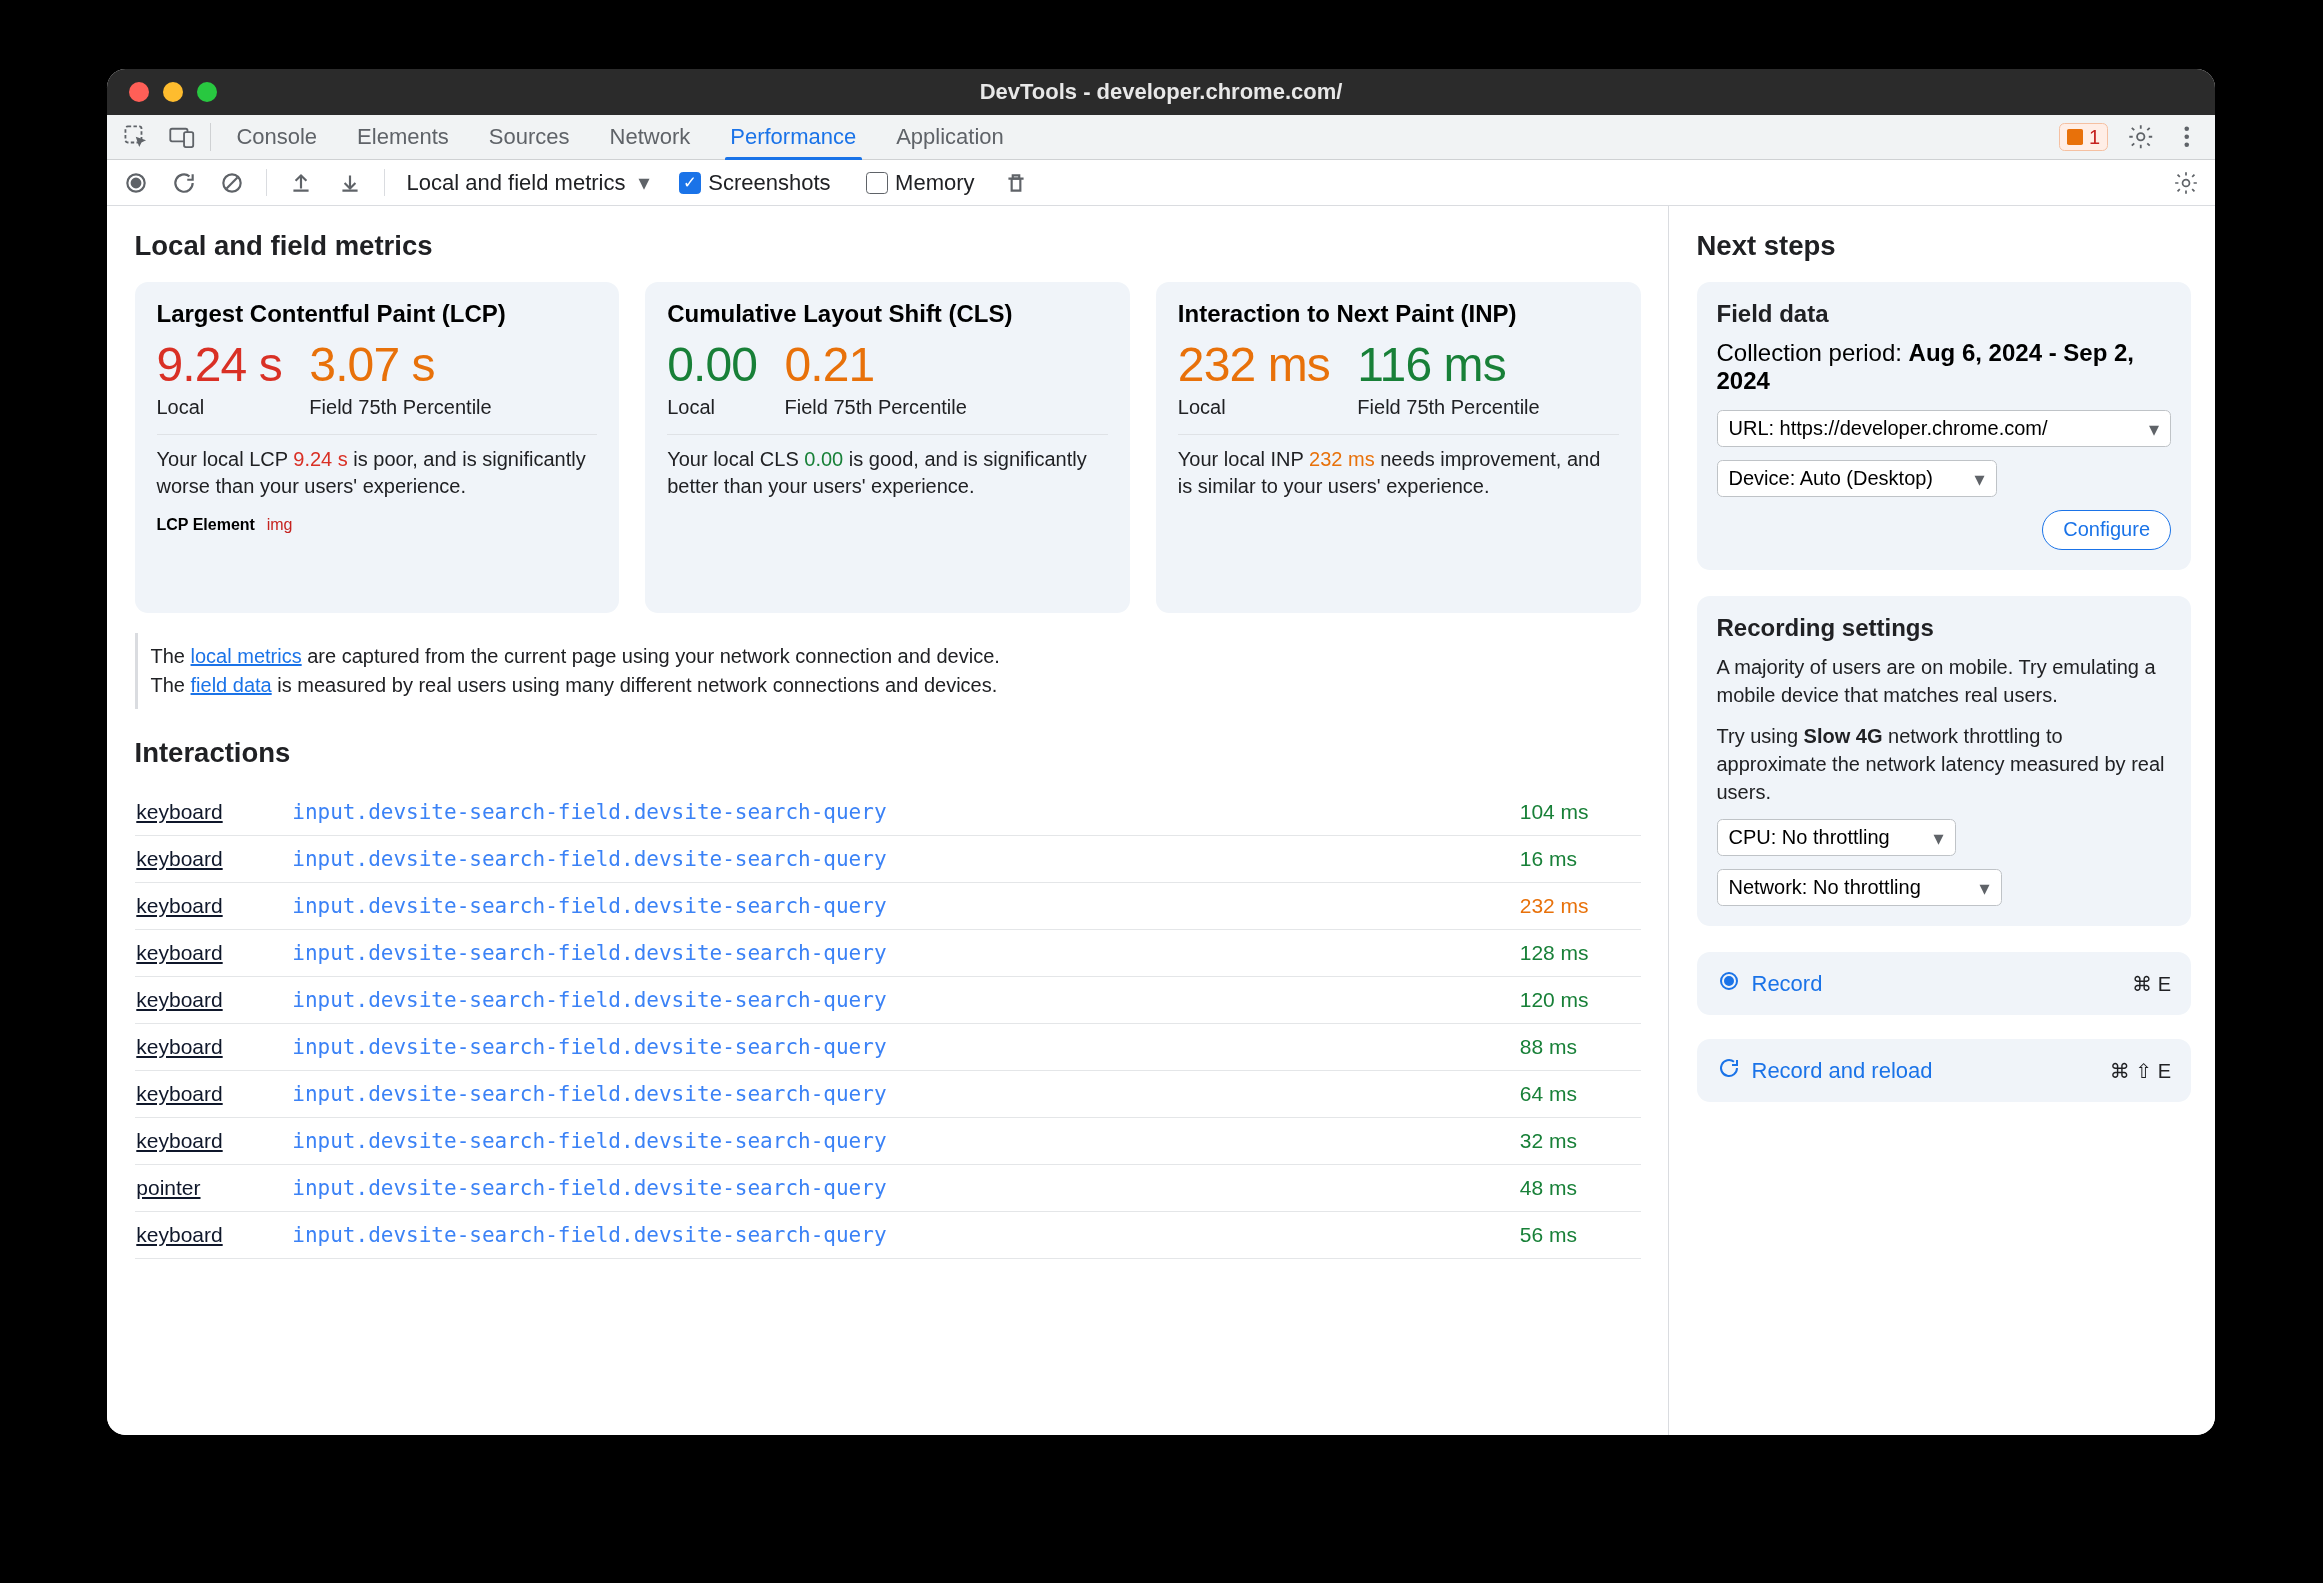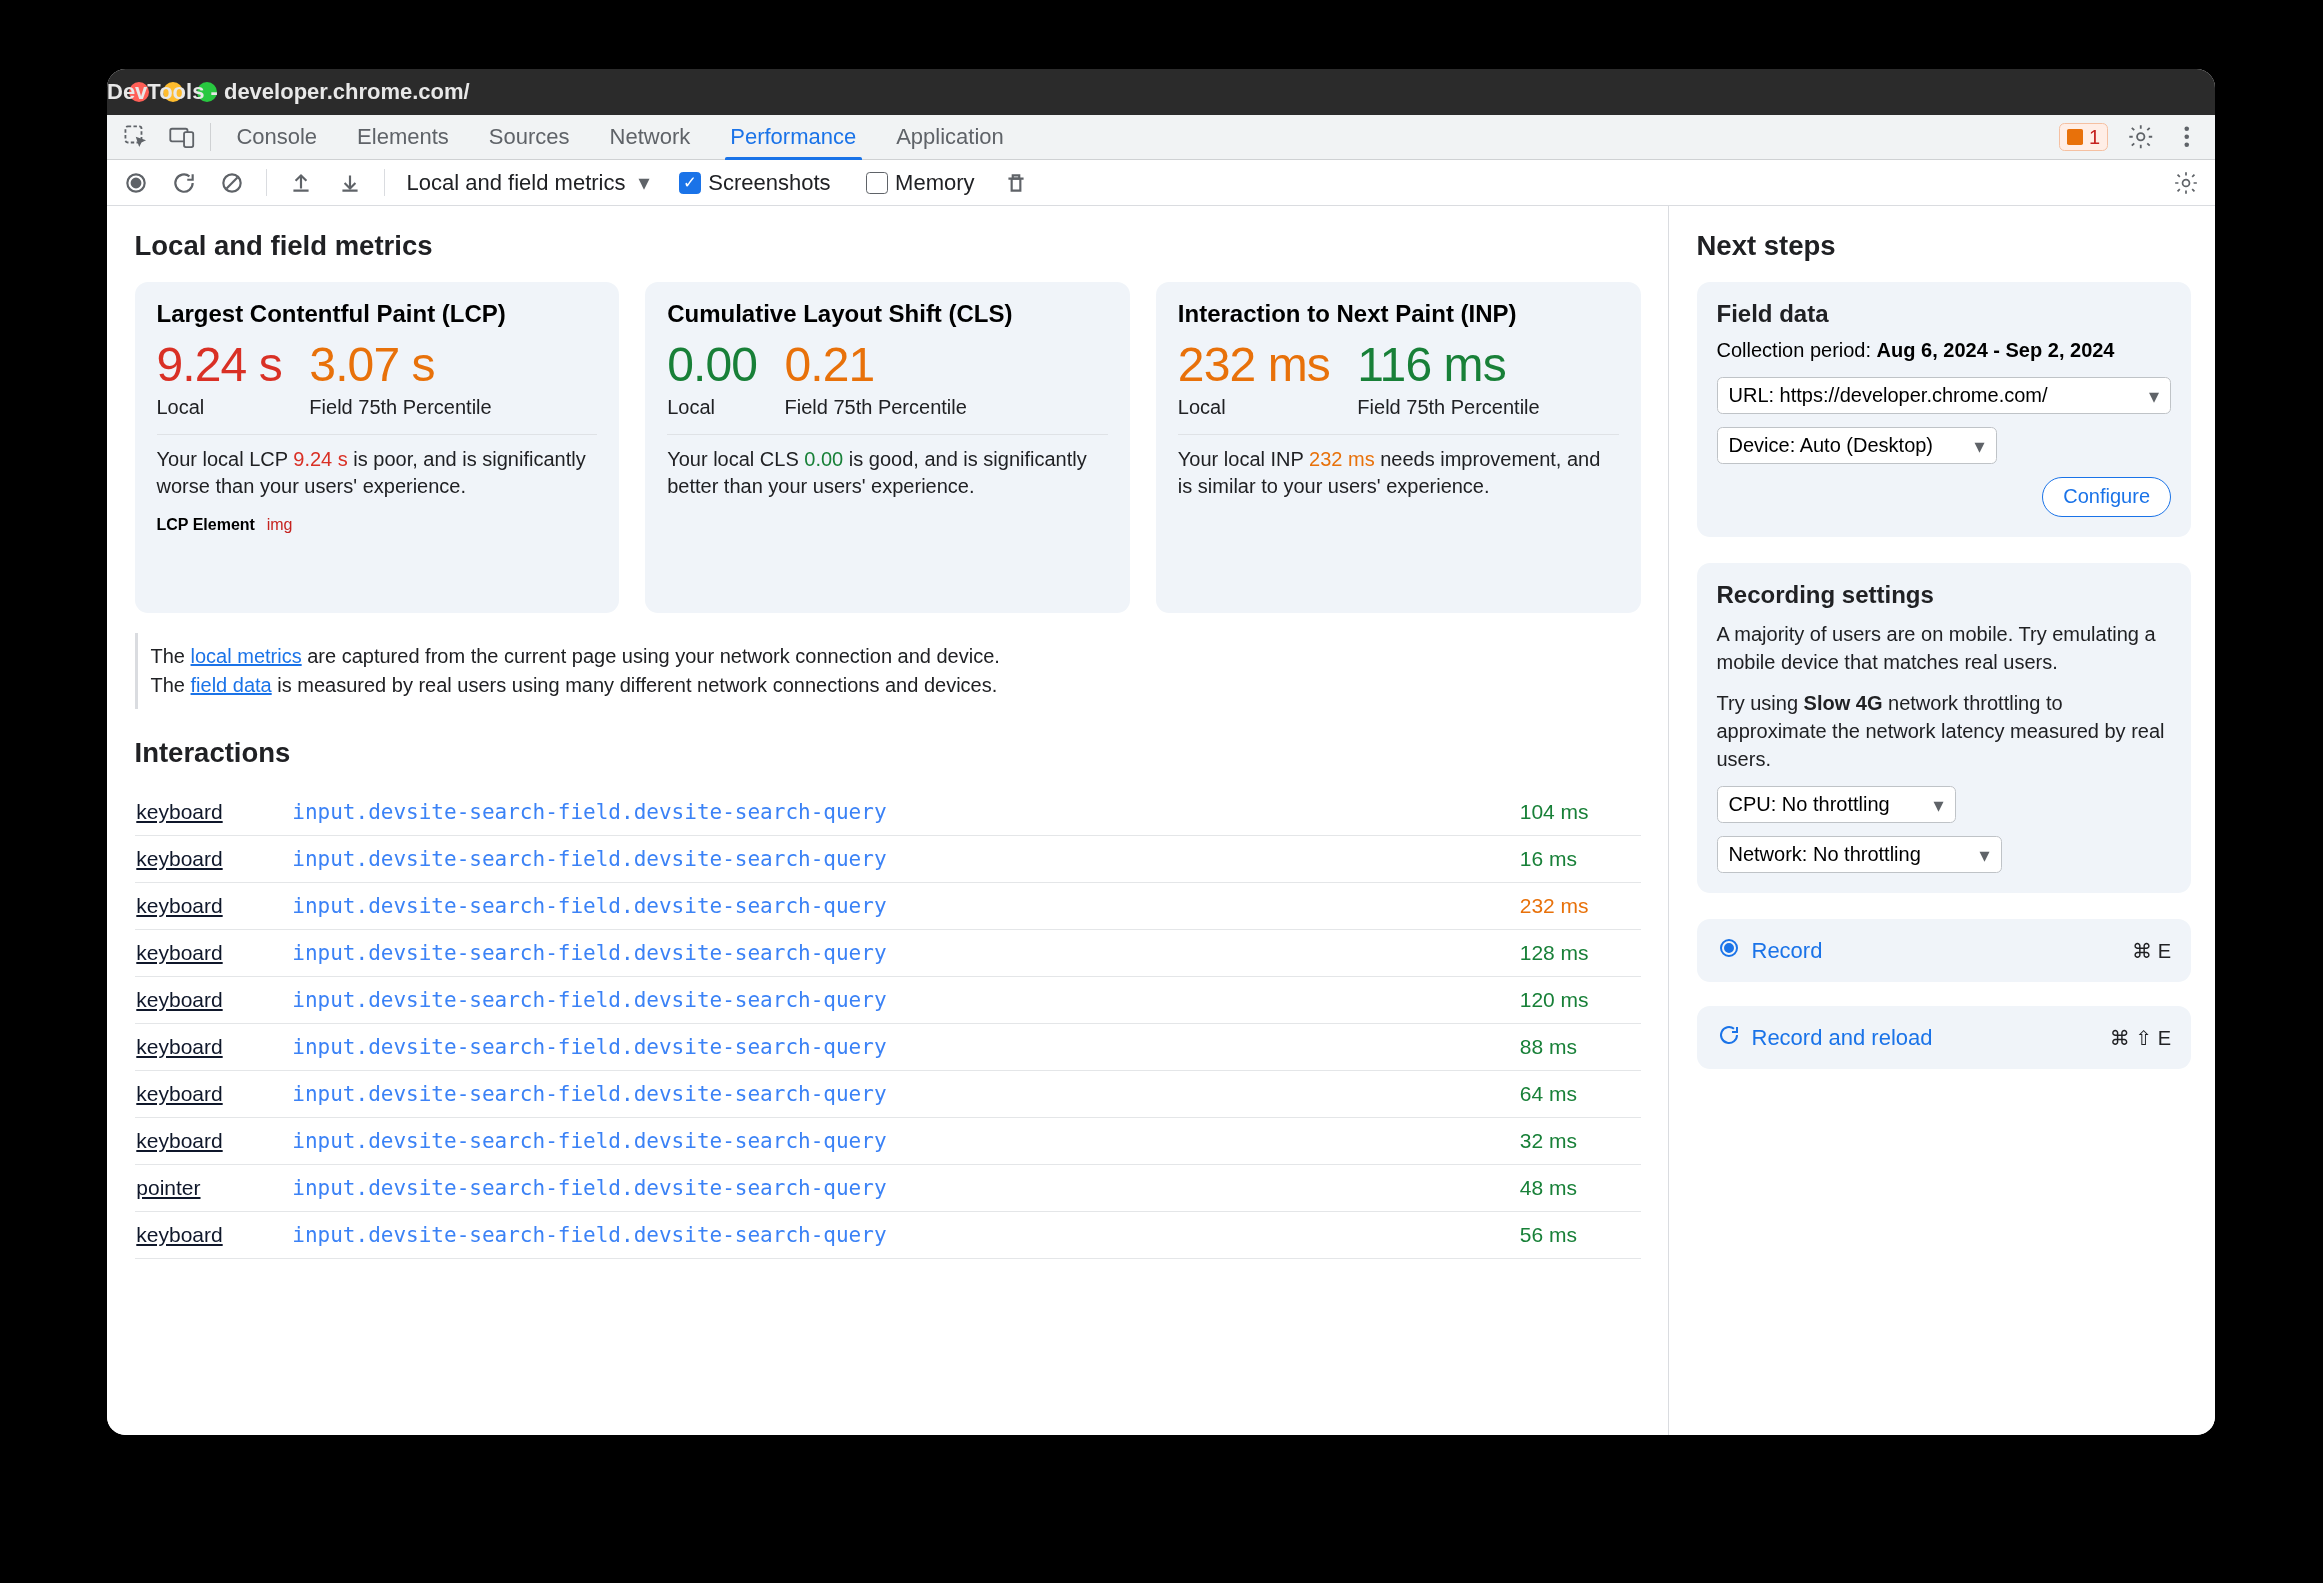--- a/index.html
+++ b/index.html
@@ -23,21 +23,21 @@
     display: flex;
     align-items: center;
     position: relative;
   }
   .traffic-lights { display: flex; gap: 13.8px; margin-left: 22px; }
   .dot { width: 20px; height: 20px; border-radius: 50%; }
   .dot.red { background: #ff5f57; }
   .dot.yellow { background: #febc2e; }
   .dot.green { background: #28c840; }
   .title {
-    position: absolute; left: 0; right: 0; text-align: left;
+    position: absolute; left: 0; right: 0; text-align: center;
     color: #e8e8e8; font-size: 22px; font-weight: 600;
     pointer-events: none;
   }
 
   
   .tabstrip {
     height: 45px;
     background: #f1f3f4;
     border-bottom: 0.9px solid #cfd1d3;
     display: flex;
@@ -171,21 +171,21 @@
 
   
   .panel {
     background: #f0f4f9;
     border-radius: 13px;
     padding: 18.4px 20px 20px 20px;
     margin-bottom: 26px;
   }
   .panel h3 { font-size: 24px; font-weight: 700; margin-bottom: 11px; color: #202124; }
   .panel p { font-size: 20px; line-height: 1.4; color: #202124; margin-bottom: 13px; }
-  .field-row { font-size: 20px; margin-bottom: 14.7px; }
+  .field-row { font-size: 24px; margin-bottom: 14.7px; }
   .field-row b { font-weight: 700; }
   .select {
     display: flex; align-items: center; justify-content: space-between;
     background: #fff; border: 0.9px solid #bfc3c7; border-radius: 5.5px;
     padding: 5.5px 11px; font-size: 20px; margin-bottom: 13px;
   }
   .select.sm { width: 280px; }
   .configure {
     display: flex; justify-content: flex-end;
   }

